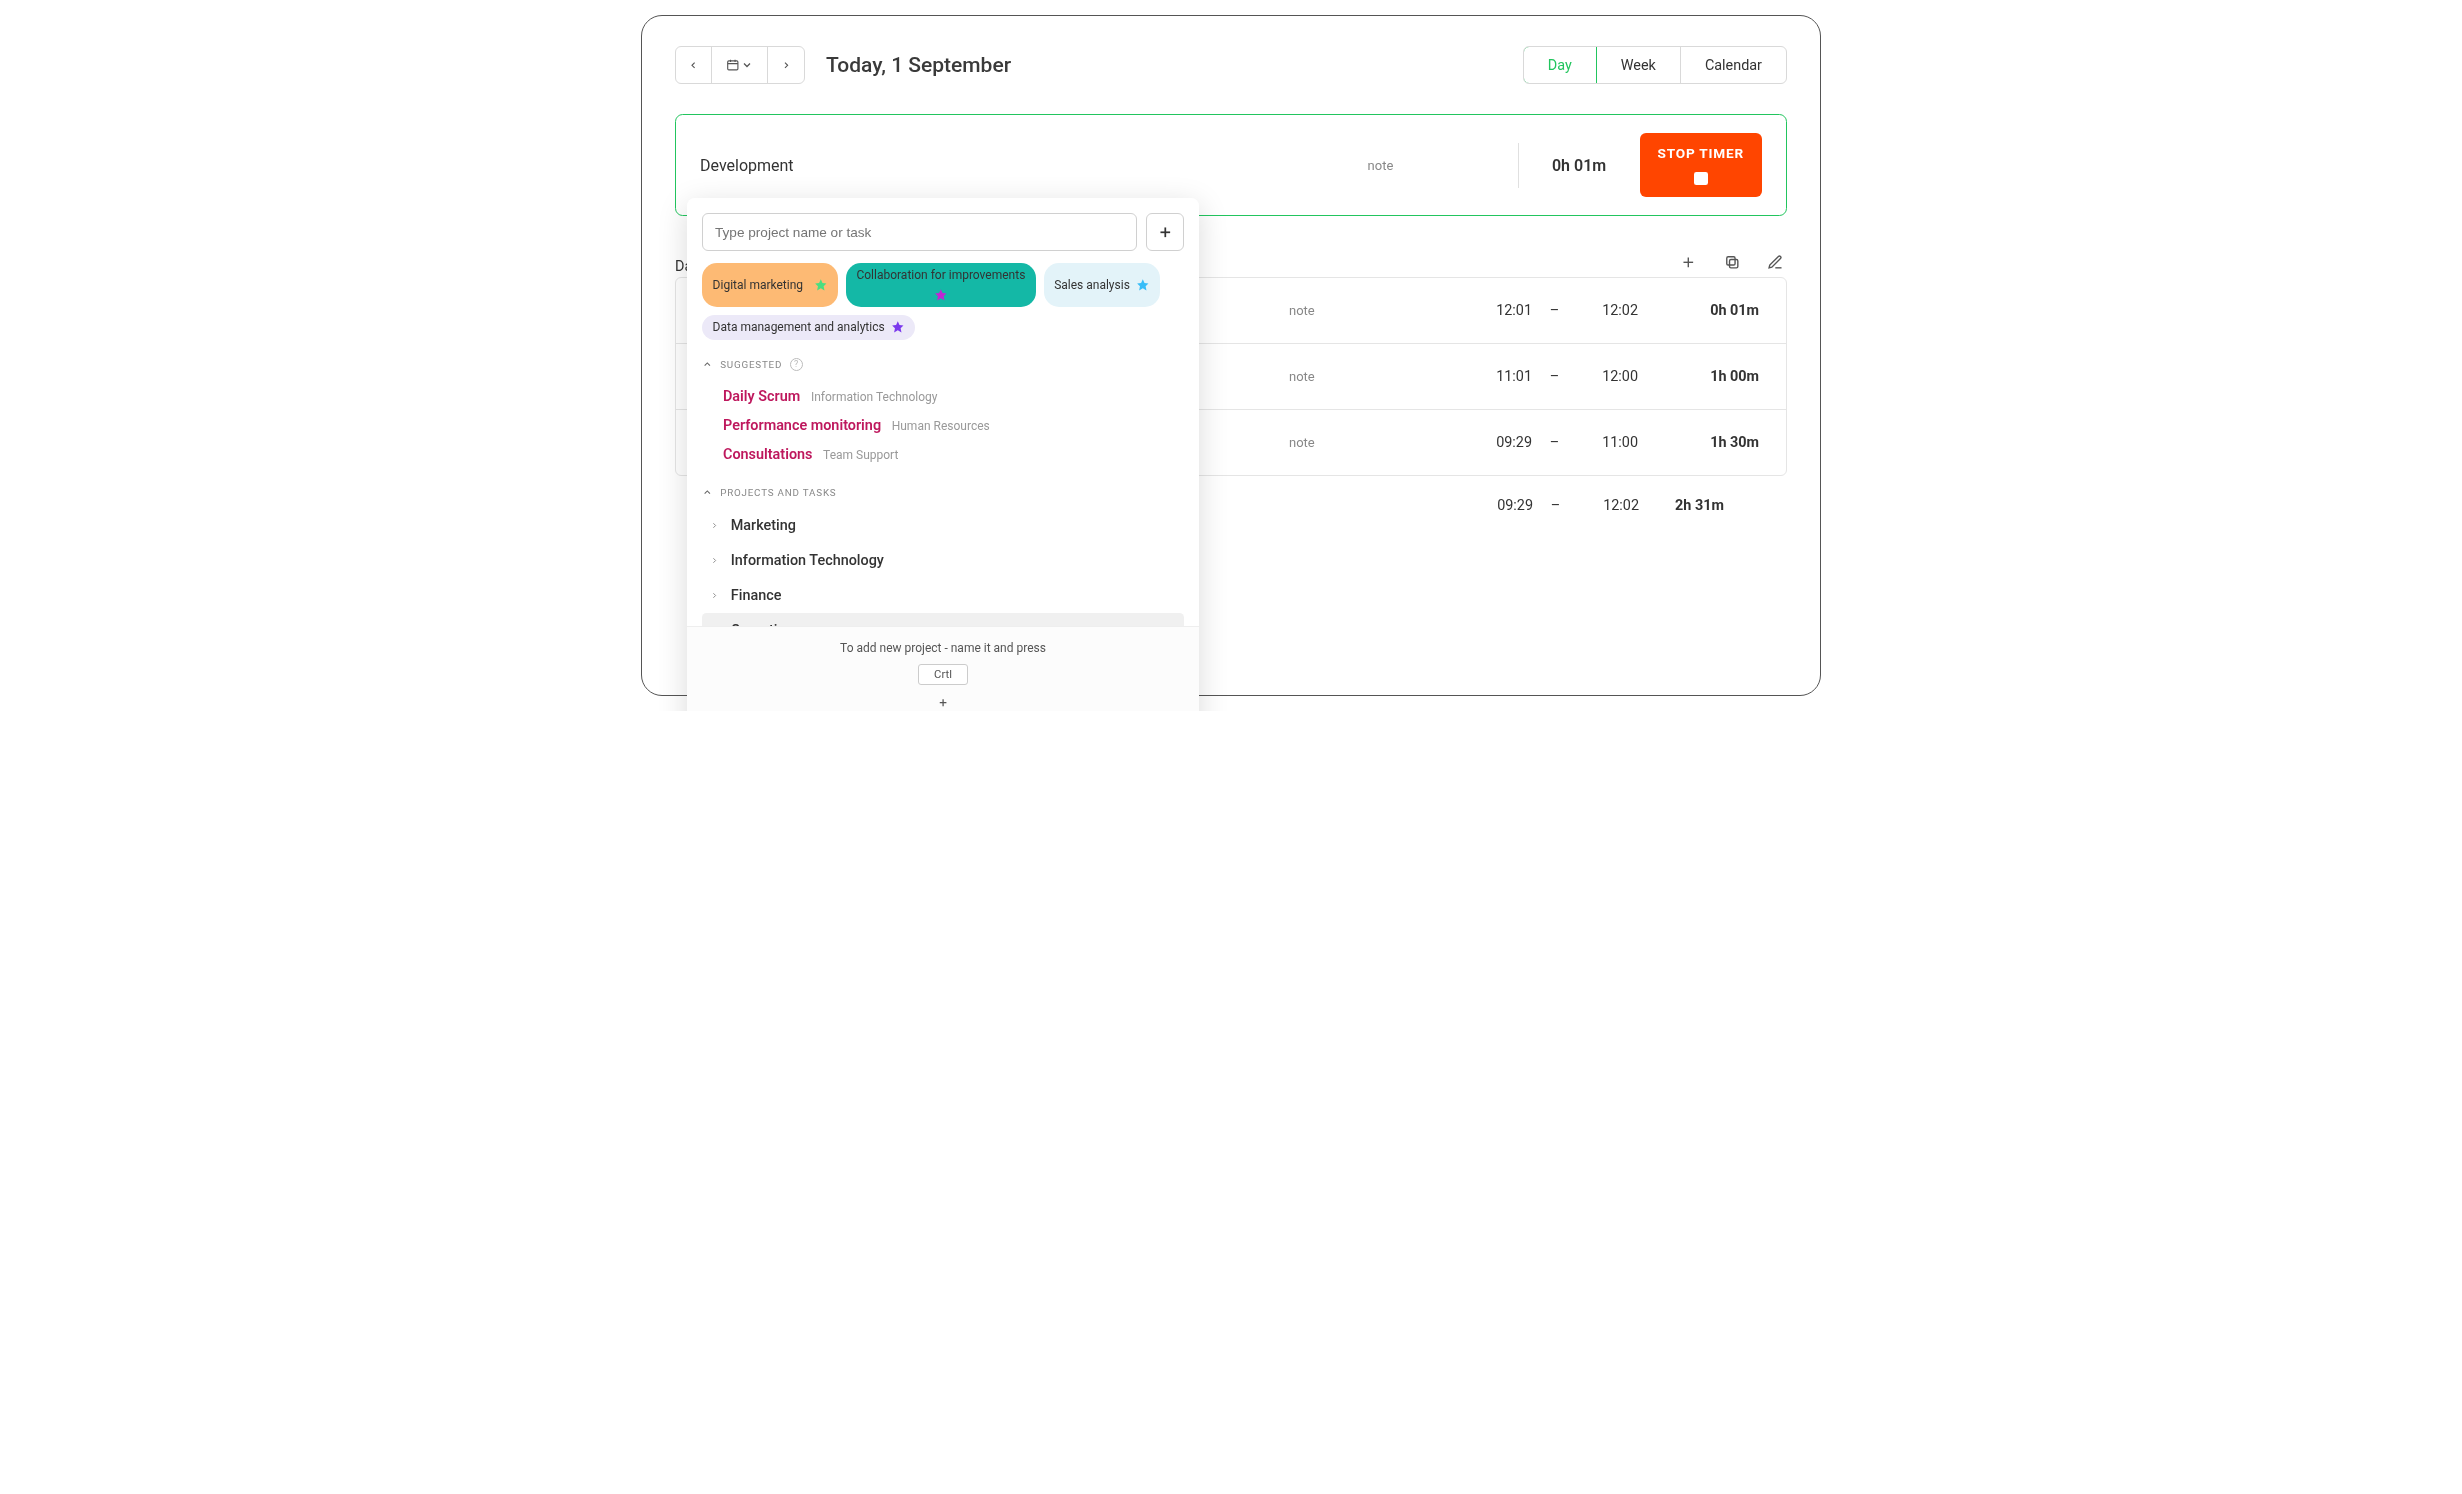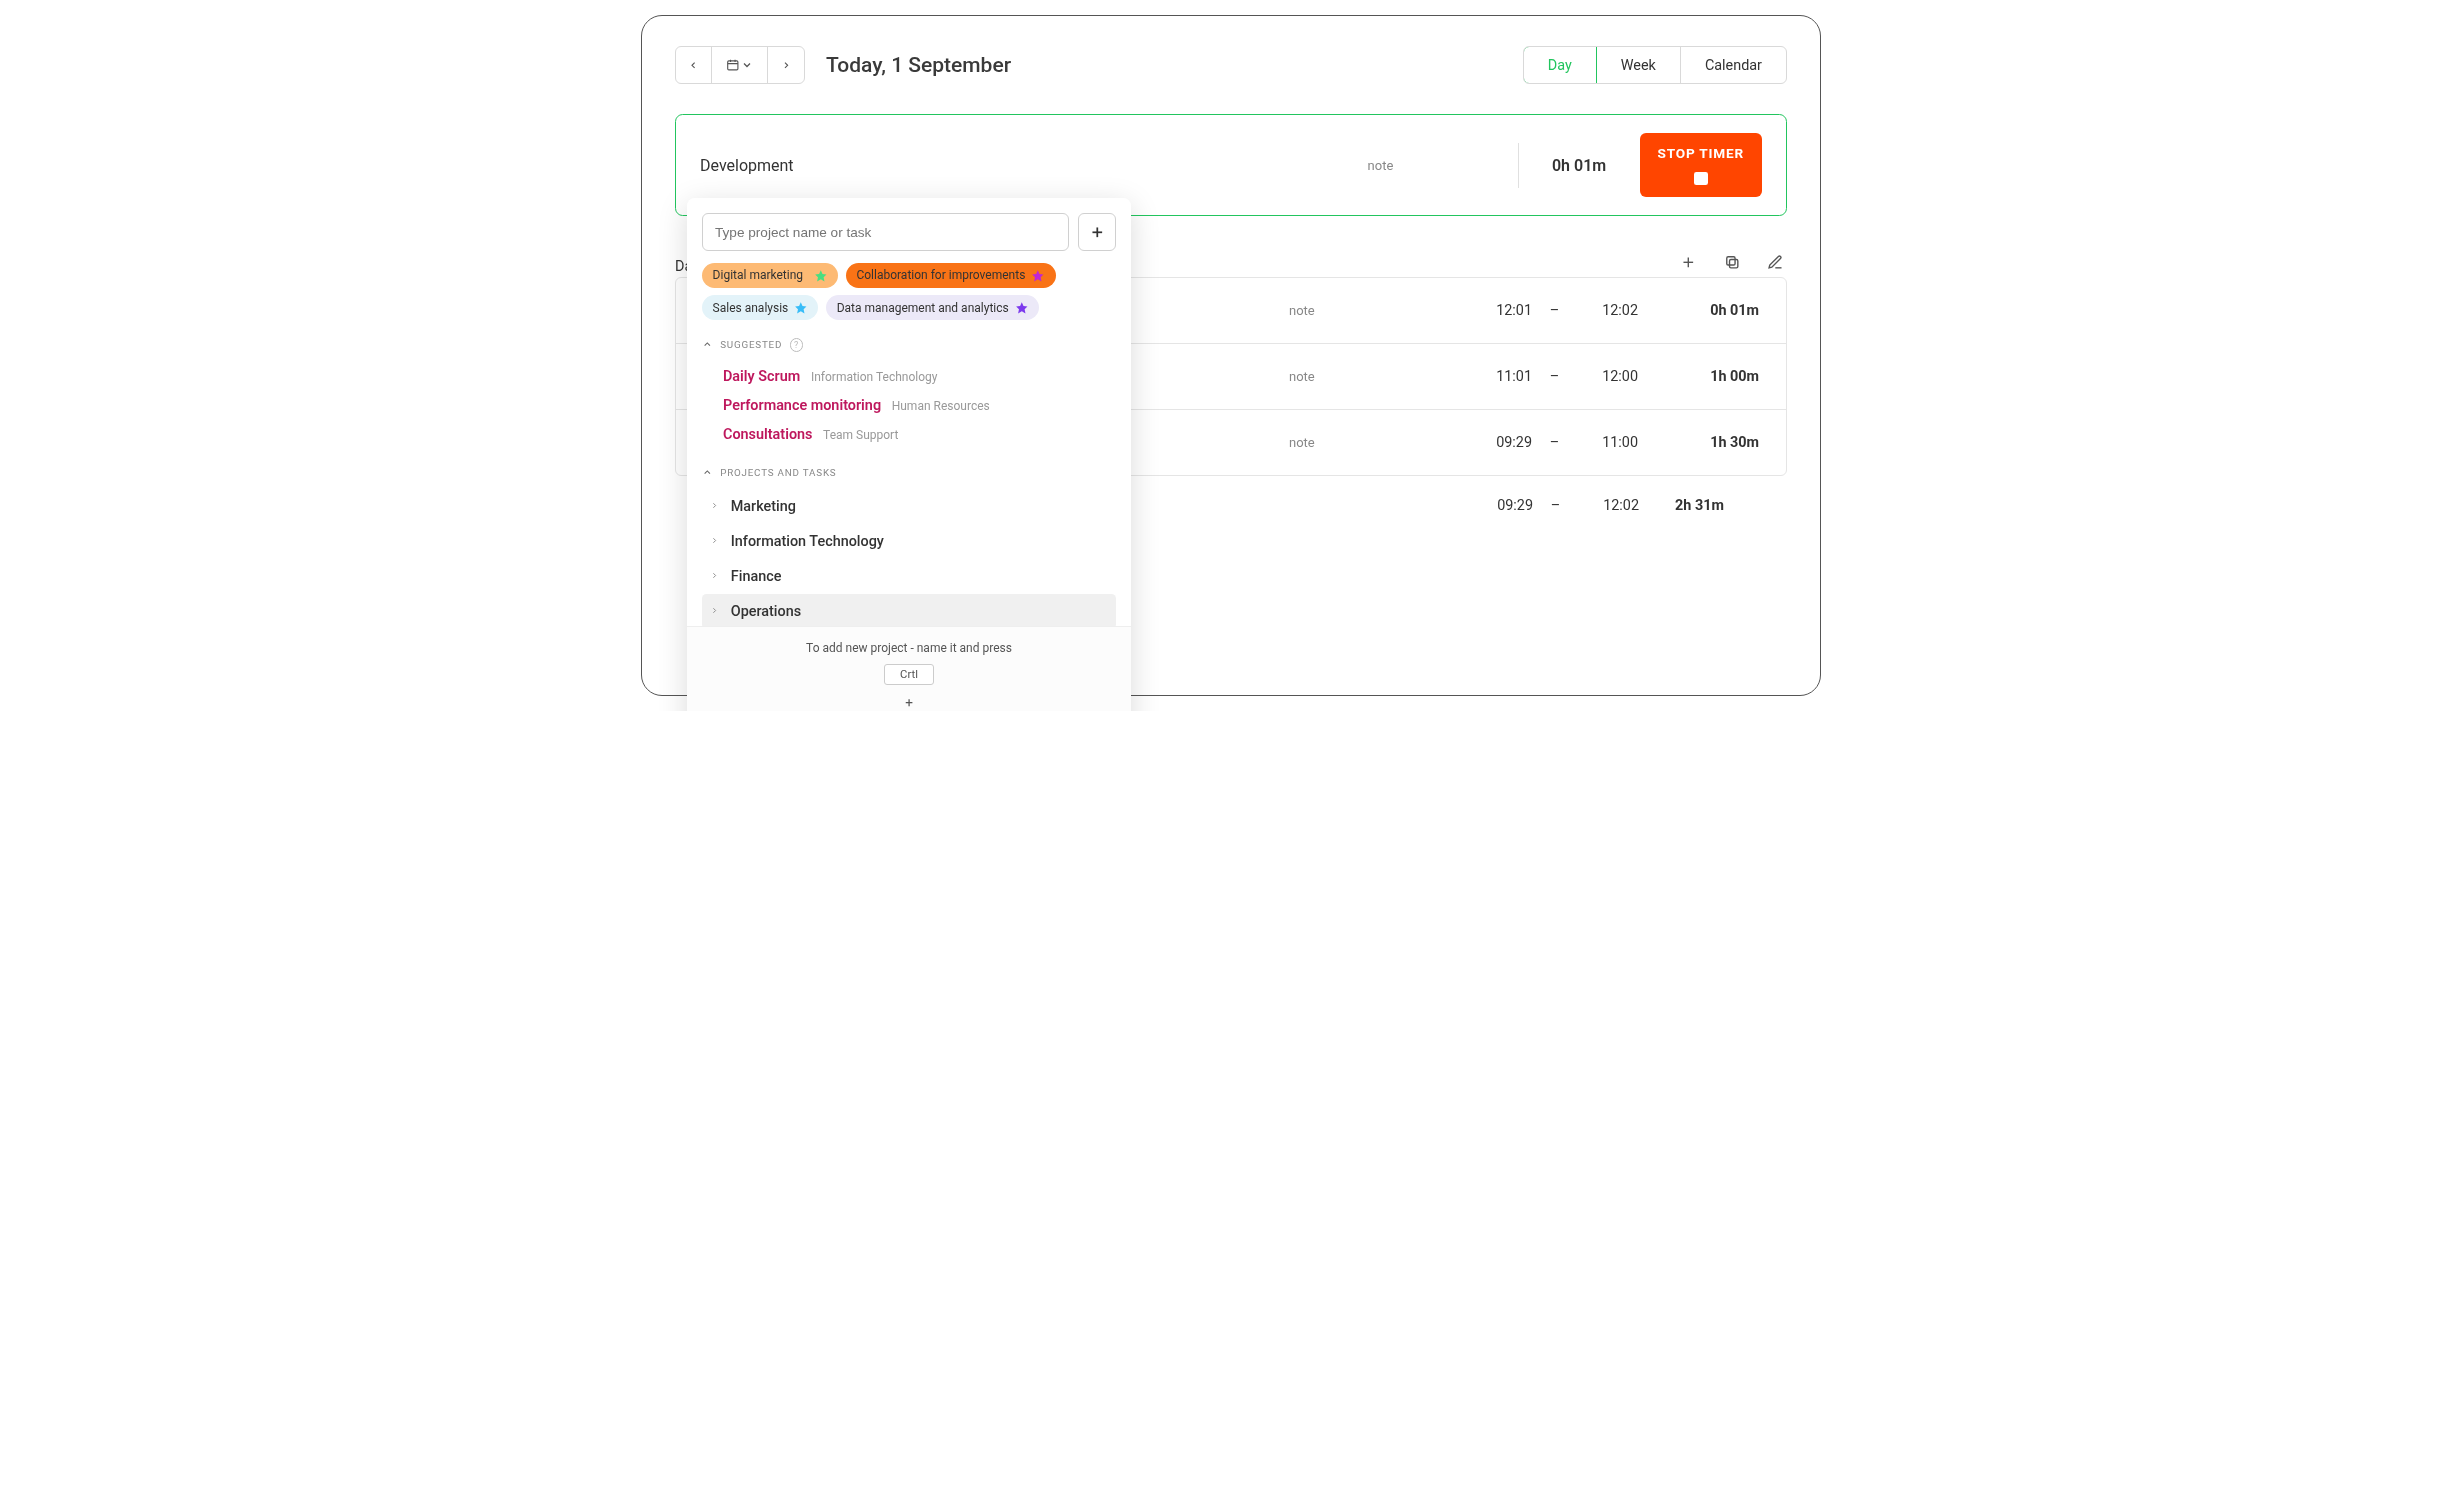--- a/index.html
+++ b/index.html
@@ -151,21 +151,21 @@
     font-size: 14.4px;
   }
   .total-row .left { flex: 1; }
   .total-row .t1, .total-row .t2 { width: 61px; text-align: right; }
   .total-row .sep { width: 45px; text-align: center; }
   .total-row .dur { width: 121px; text-align: center; font-weight: 700; }
   .popup {
     position: absolute;
     left: 45px;
     top: 182px;
-    width: 444px;
+    width: 512px;
     background: #fff;
     border-radius: 7.6px;
     box-shadow: 0 7.6px 30px rgba(0,0,0,.15);
     padding: 15px 0 0 0;
     z-index: 10;
   }
   .popup-top { display: flex; gap: 9px; padding: 0 15px 12px 15px; }
   .search-input {
     flex: 1;
     border: 0.8px solid #d0d0d0;
@@ -198,21 +198,21 @@
   .tag {
     display: inline-flex;
     align-items: center;
     gap: 6px;
     padding: 5.3px 10.6px;
     border-radius: 15px;
     font-size: 12px;
     cursor: pointer;
   }
   .tag.green { background: #fdba74; gap: 11px; }
-  .tag.pink { background: #f97316; }
+  .tag.pink { background: #14b8a6; flex-direction: column; }
   .tag.blue { background: #e3f3f9; }
   .tag.purple { background: #ece9f8; }
   .star { width: 13.6px; height: 13.6px; }
   .section-header {
     display: flex;
     align-items: center;
     gap: 7.6px;
     text-transform: uppercase;
     font-size: 9.8px;
     letter-spacing: 0.8px;

